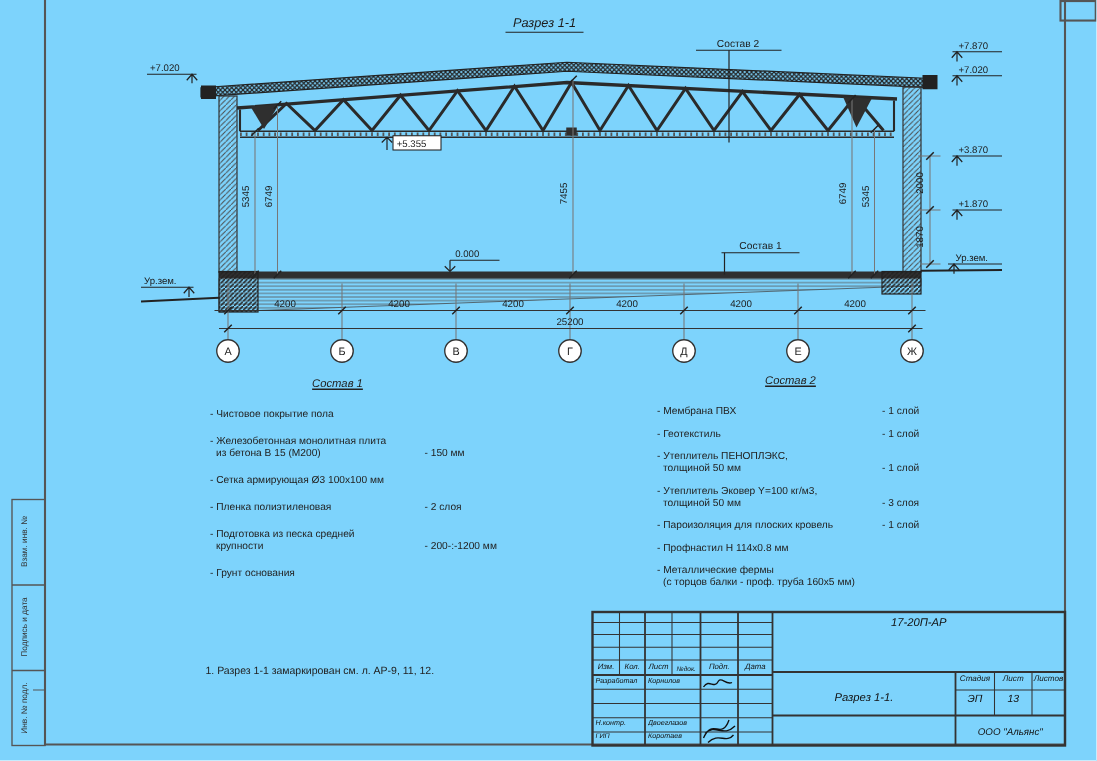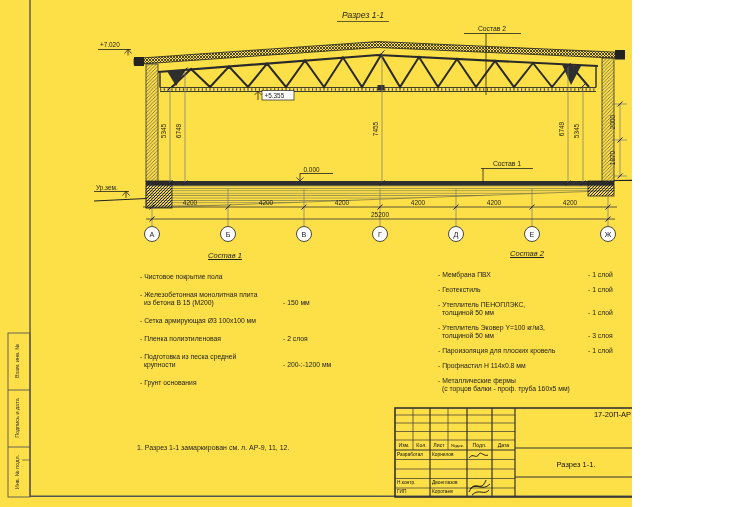--- a/index.html
+++ b/index.html
@@ -1,35 +1,35 @@
 <!DOCTYPE html>
 <html><head>
 <meta charset="utf-8">
 <style>
   html,body { margin:0; padding:0; background:#fff; }
-  .sheet { position:relative; width:632px; height:507px; background:#fde047; overflow:hidden;
+  .sheet { position:relative; width:731px; height:507px; background:#7dd3fc; overflow:hidden;
            font-family:"Liberation Sans", sans-serif; color:#1c1c1c; }
   svg.linework { position:absolute; left:0; top:0; }
   svg text { font-family:"Liberation Sans", sans-serif; fill:#1c1c1c; }
   .t-title { font-size:8.5px; font-style:italic; }
   .t-dim   { font-size:6.5px; }
   .t-elev  { font-size:6.4px; }
   .t-axis  { font-size:7.2px; }
   .t-call  { font-size:6.8px; }
   .list { position:absolute; font-size:6.8px; line-height:8px; color:#222; }
   .list .ltitle { font-size:7.5px; font-style:italic; text-decoration:underline; text-align:center; margin-bottom:13px; }
   .item { position:relative; margin-bottom:7px; }
   .s1 .item { margin-bottom:10px; }
   .item .l2 { padding-left:4px; }
   .item .val { position:absolute; bottom:0; white-space:nowrap; }
   .s1 .item .val { left:143px; }
   .s2 .item .val { left:150px; }
   .note { position:absolute; left:137px; top:444px; font-size:7px; color:#222; }
 
-  .tbtext { position:absolute; overflow:hidden; white-space:nowrap; color:#111; }
+  .tbtext { position:absolute; overflow:hidden; white-space:nowrap; color:#111;font-style:italic; }
   .c { text-align:center; }
   .strip-label { position:absolute; font-size:5.5px; color:#333; text-align:center;
                  transform:rotate(-90deg); transform-origin:center; }
 </style>
 </head>
 <body>
 
 <div class="sheet">
 
   <svg class="linework" width="731" height="507" viewBox="0 0 731 507">

